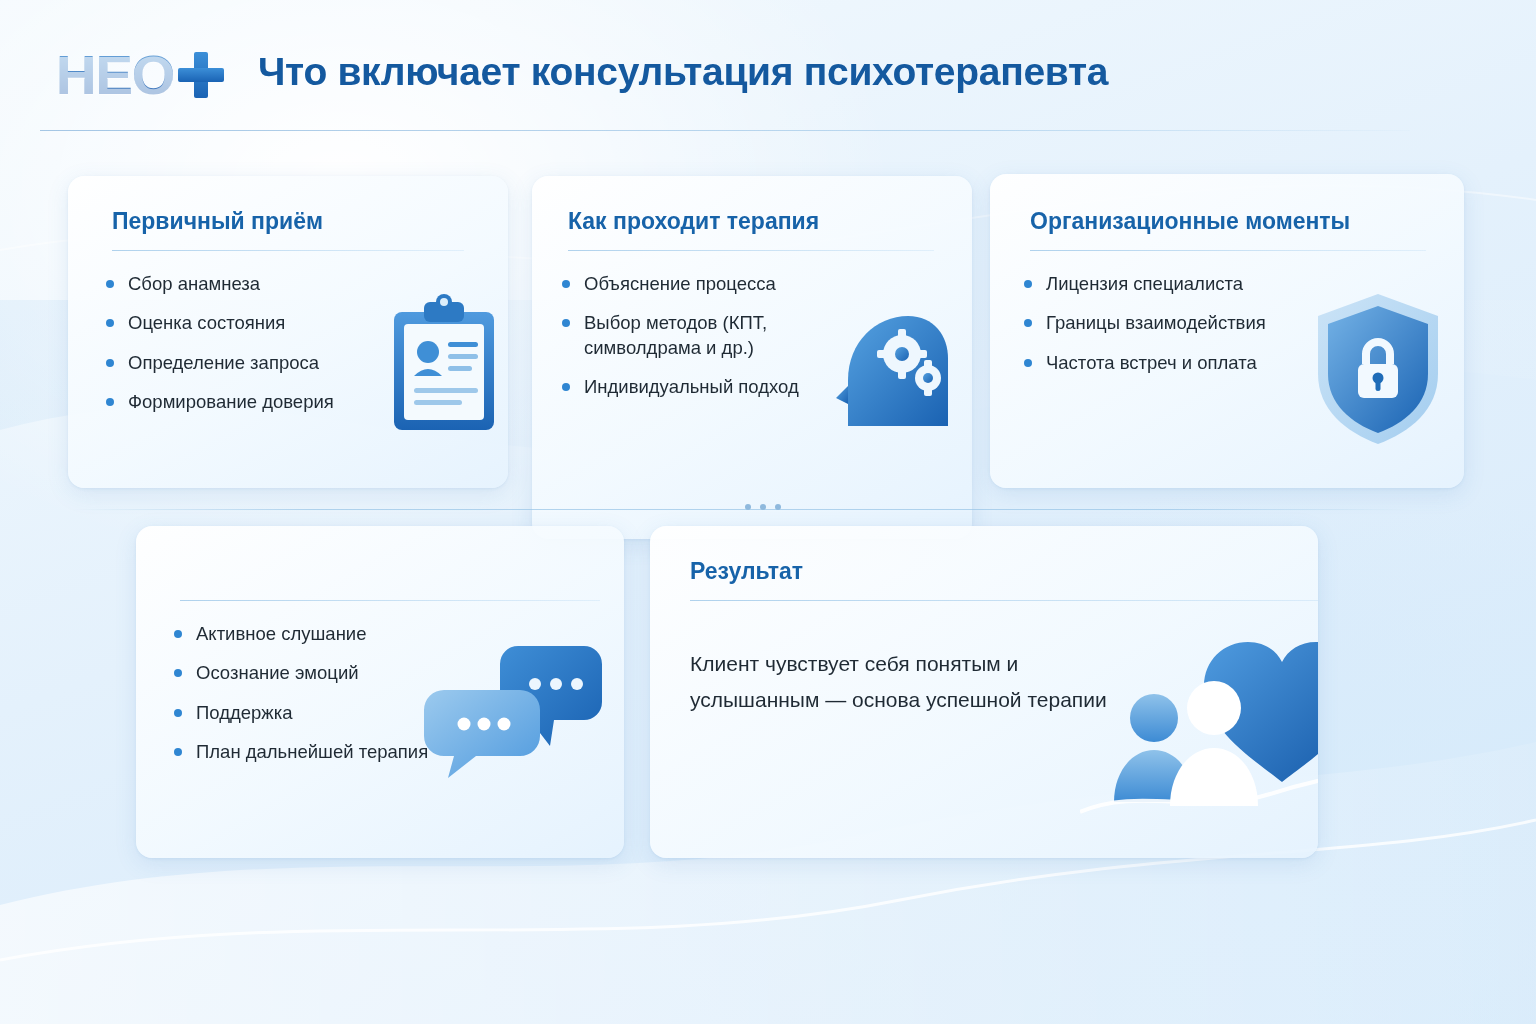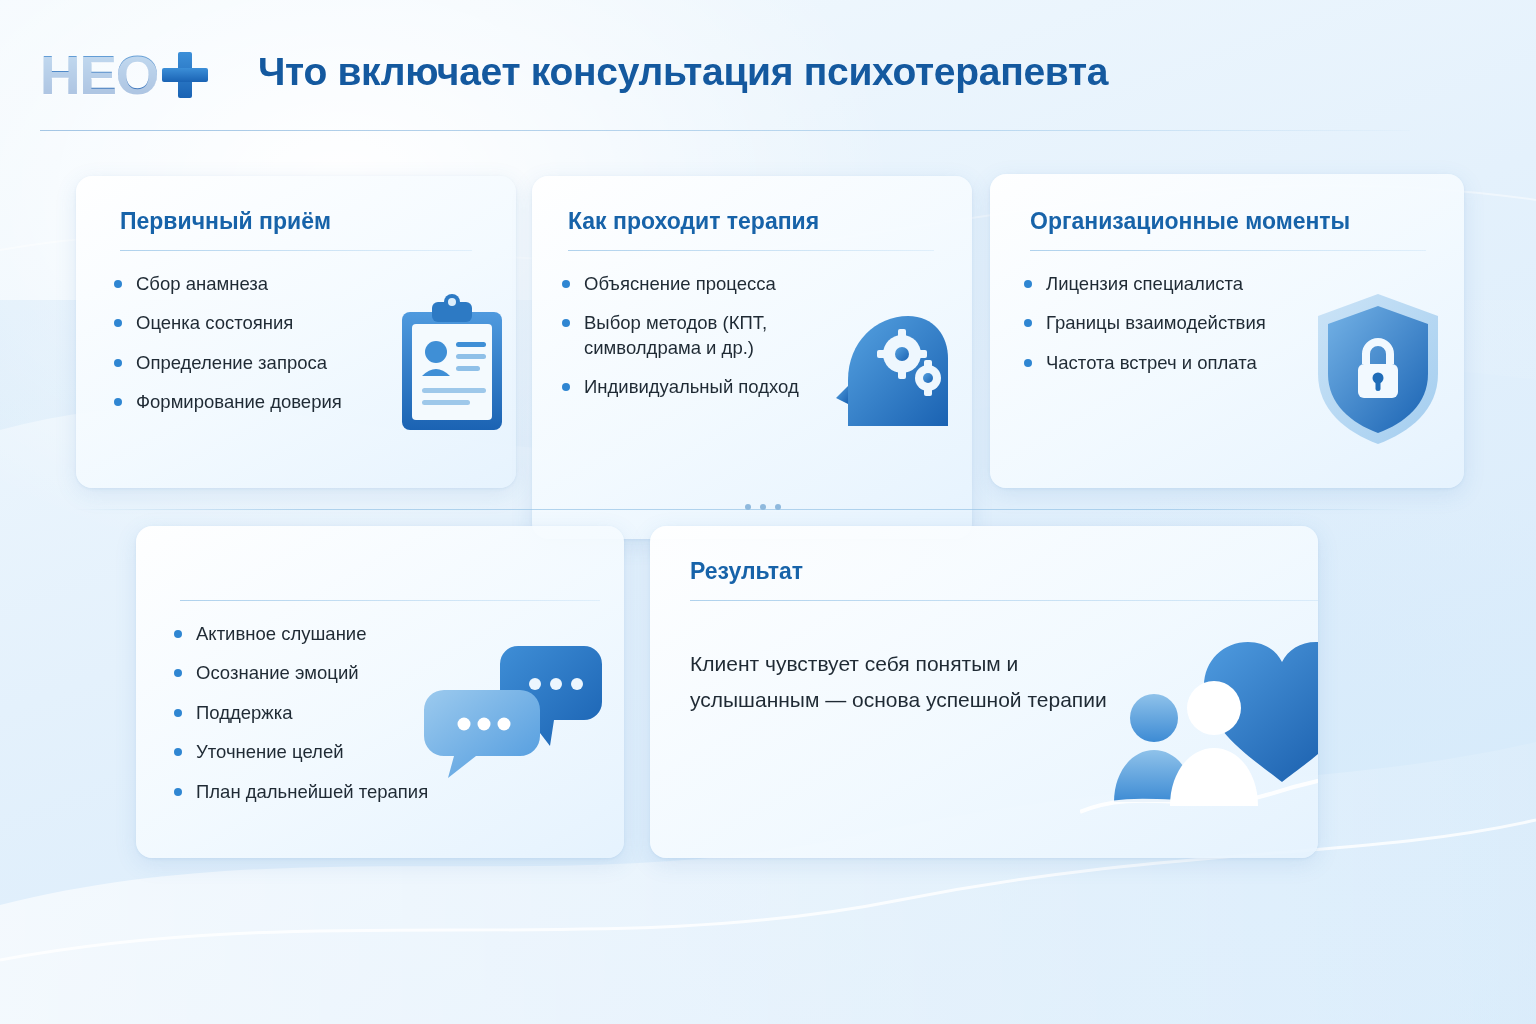--- a/index.html
+++ b/index.html
@@ -32,21 +32,21 @@
   
   .header {
     position: absolute;
     left: 40px;
     top: 38px;
     width: 1370px;
     height: 96px;
   }
   .logo {
     position: absolute;
-    left: 0;
+    left: 16px;
     top: 6px;
     display: flex;
     align-items: center;
     height: 62px;
   }
   .logo-text {
     font-size: 56px;
     font-weight: bold;
     letter-spacing: -1px;
     color: #2f6fbd;
@@ -133,21 +133,21 @@
     position: absolute;
     left: 4px;
     top: 8px;
     width: 8px;
     height: 8px;
     border-radius: 50%;
     background: #2f86d2;
   }
 
   
-  #card-primary   { left: 76px;  top: 176px; width: 440px; height: 312px; }
+  #card-primary   { left: 68px;  top: 176px; width: 440px; height: 312px; }
   #card-therapy   { left: 532px; top: 176px; width: 440px; height: 363px; }
   #card-org       { left: 990px; top: 174px; width: 474px; height: 314px; }
   #card-tasks     { left: 136px; top: 526px; width: 488px; height: 332px; }
   #card-result    { left: 650px; top: 526px; width: 668px; height: 332px; }
 
   
   .row-divider {
     position: absolute;
     left: 72px;
     top: 509px;
@@ -321,21 +321,20 @@
       <span></span>
       <span></span>
   </div>
 
   <div class="card" id="card-tasks">
     <div class="card-rule" style="left:44px; top:74px; width:420px;"></div>
     <ul class="bullets" style="left:34px; top:96px; width:290px;">
       <li>Активное слушание</li>
       <li>Осознание эмоций</li>
       <li>Поддержка</li>
-      <li>Уточнение целей</li>
       <li>План дальнейшей терапия</li>
     </ul>
     <div class="icon-wrap" style="left:286px; top:112px;">
       <svg width="190" height="150" viewBox="0 0 190 150">
         <defs>
           <linearGradient id="bub1" x1="0" y1="0" x2="1" y2="1">
             <stop offset="0%" stop-color="#3f8ed6"></stop>
             <stop offset="100%" stop-color="#1a62b2"></stop>
           </linearGradient>
           <linearGradient id="bub2" x1="0" y1="0" x2="1" y2="1">

